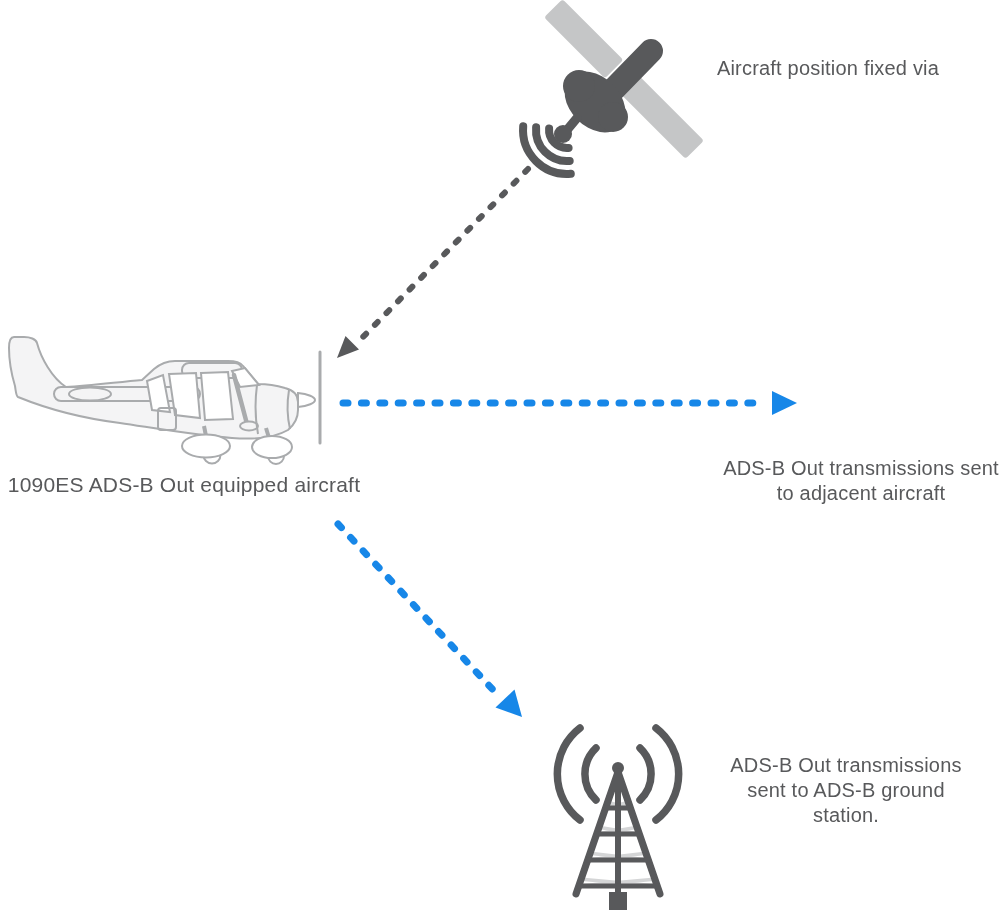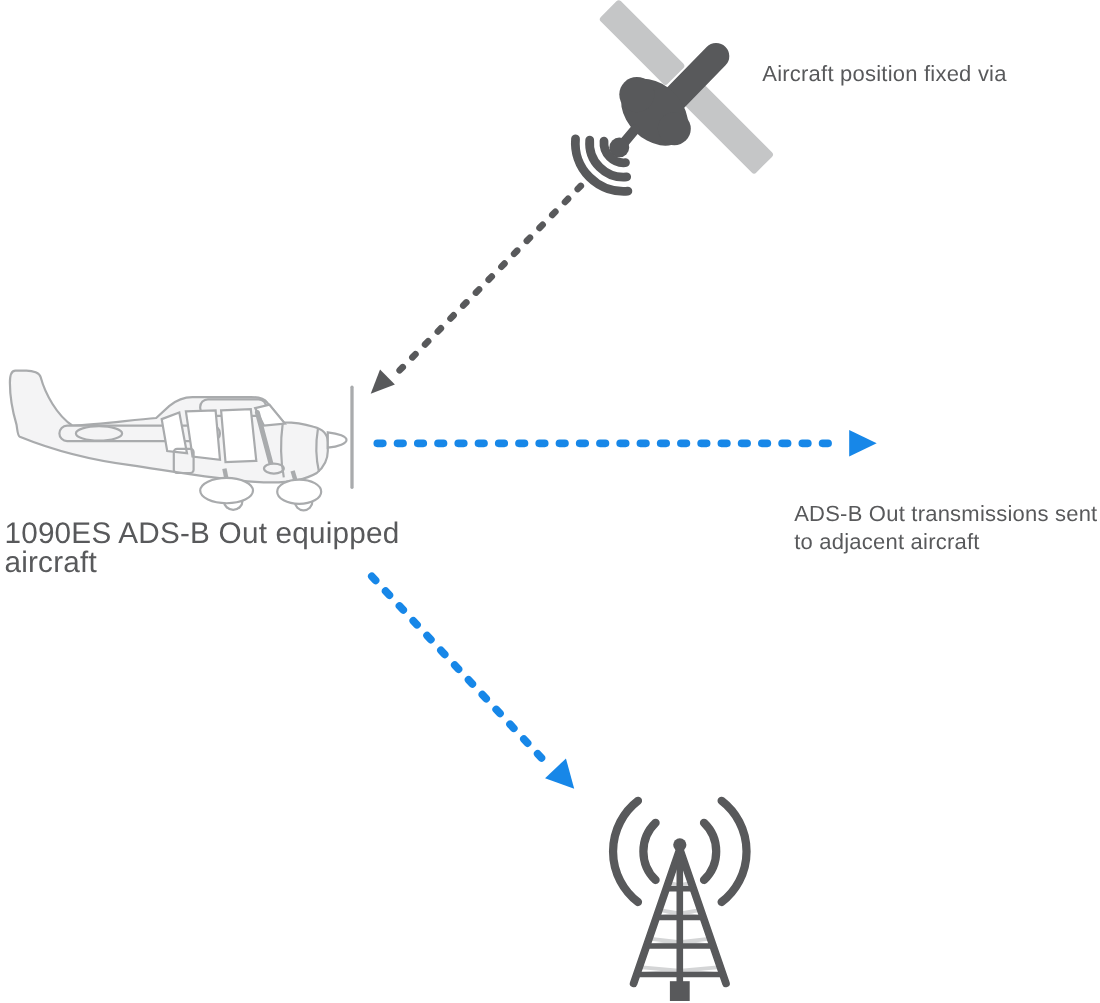--- a/index.html
+++ b/index.html
@@ -10,28 +10,29 @@
     background: var(--background, #ffffff);
     font-family: "Liberation Sans", sans-serif;
     overflow: hidden;
   }
   .layer { position: absolute; left: 0; top: 0; }
   .caption {
     position: absolute;
     color: var(--text, #58595b);
     font-size: 20px;
     line-height: 25px;
+    text-align: center;
     letter-spacing: 0.2px;
   }
   .caption-left {
     position: absolute;
     color: var(--text, #58595b);
-    font-size: 27px;
+    font-size: 21px;
     line-height: 26px;
-    text-align: left;
+    text-align: center;
     letter-spacing: 0.2px;
   }
   
   .fd { fill: var(--icon-dark, #58595b); }
   .sd { stroke: var(--icon-dark, #58595b); fill: none; }
   .fl { fill: var(--icon-light, #c5c6c7); }
   .ol { stroke: var(--outline, #a9abad); fill: #ffffff; }
   .olf { stroke: var(--outline, #a9abad); fill: #f4f4f5; }
   .so { stroke: var(--outline, #a9abad); fill: none; }
   .ab { stroke: var(--blue, #1787e8); fill: none; }
@@ -166,14 +167,19 @@
     <g class="sd" stroke-width="5">
       <line x1="53" y1="96" x2="79" y2="96"></line>
       <line x1="44" y1="122" x2="88" y2="122"></line>
       <line x1="34.9" y1="148" x2="97.1" y2="148"></line>
       <line x1="25.8" y1="174" x2="106.2" y2="174"></line>
     </g>
 
     <rect x="57" y="180" width="18" height="18" class="fd"></rect>
   </svg>
 
+  <div class="caption" style="left:706px; top:753px; width:280px;">
+    <div>ADS-B Out transmissions</div>
+    <div>sent to ADS-B ground</div>
+    <div>station.</div>
+  </div>
 
 </div>
 
 </body></html>

